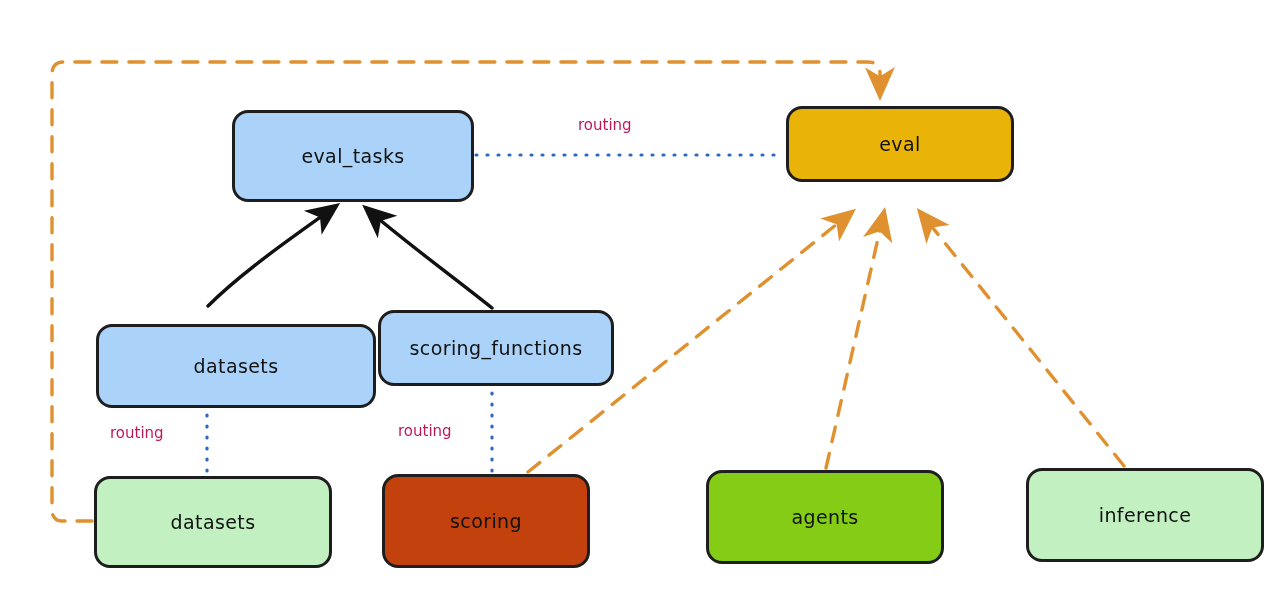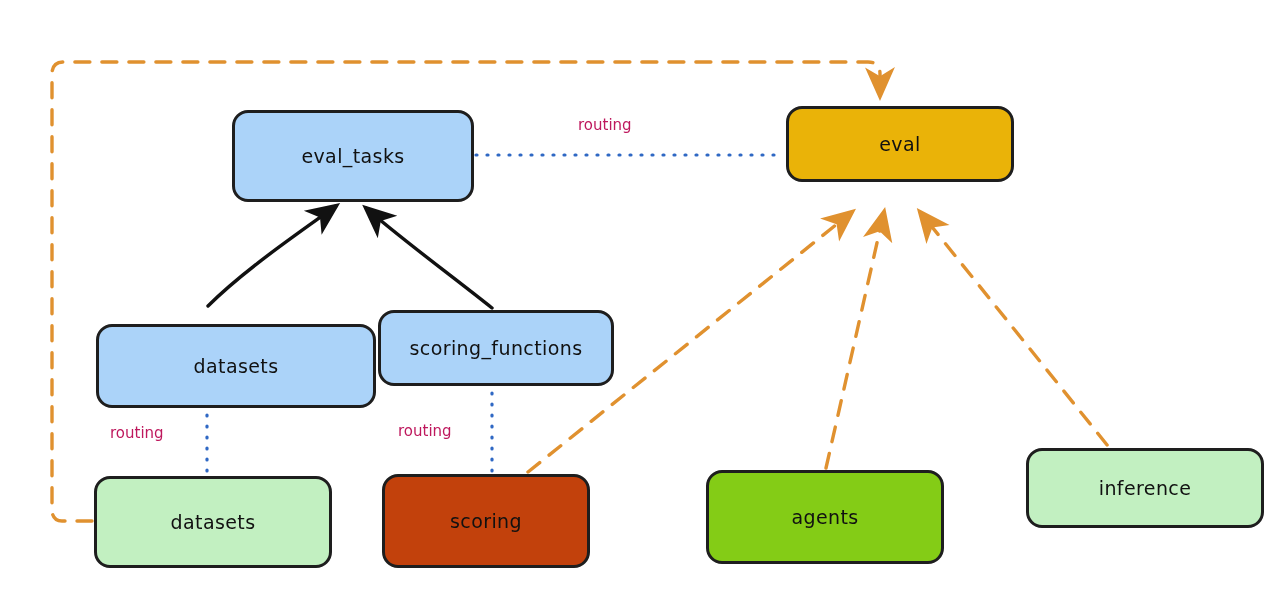--- a/index.html
+++ b/index.html
@@ -125,21 +125,21 @@
   </div>
 
   <div class="node" style="left:382px; top:474px; width:208px; height:94px; background:#c2410c;">
     <span class="node-label">scoring</span>
   </div>
 
   <div class="node" style="left:706px; top:470px; width:238px; height:94px; background:#84cc16;">
     <span class="node-label">agents</span>
   </div>
 
-  <div class="node" style="left:1026px; top:448px; width:238px; height:80px; background:#C2F0C1;">
+  <div class="node" style="left:1026px; top:468px; width:238px; height:94px; background:#C2F0C1;">
     <span class="node-label">inference</span>
   </div>
 
   <div class="edge-label" style="left:578px; top:116px;">routing</div>
 
   <div class="edge-label" style="left:110px; top:424px;">routing</div>
 
   <div class="edge-label" style="left:398px; top:422px;">routing</div>
 
 </div>

